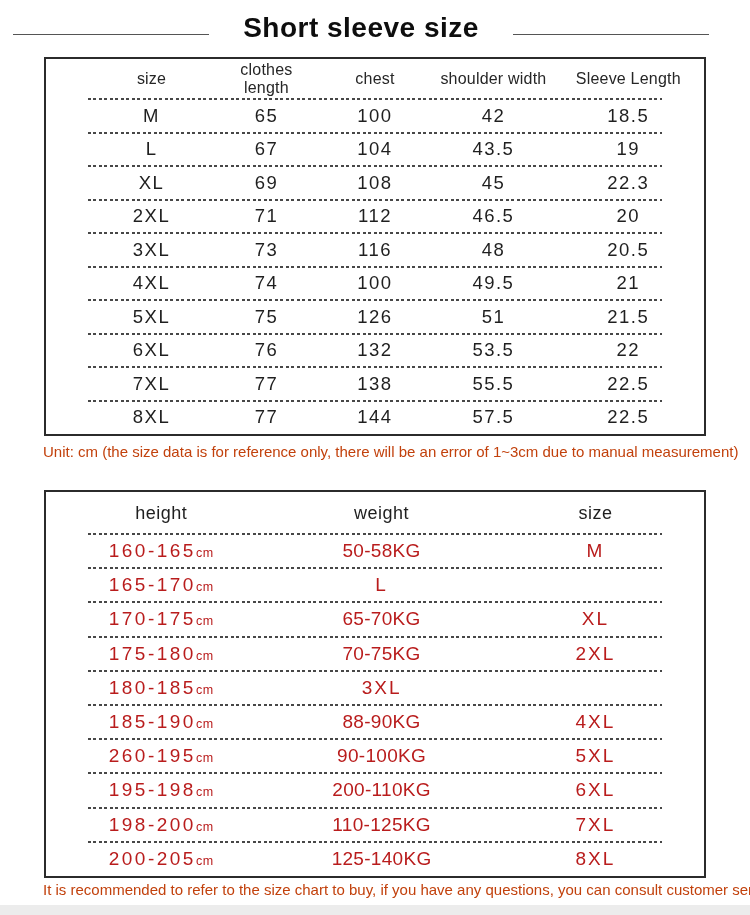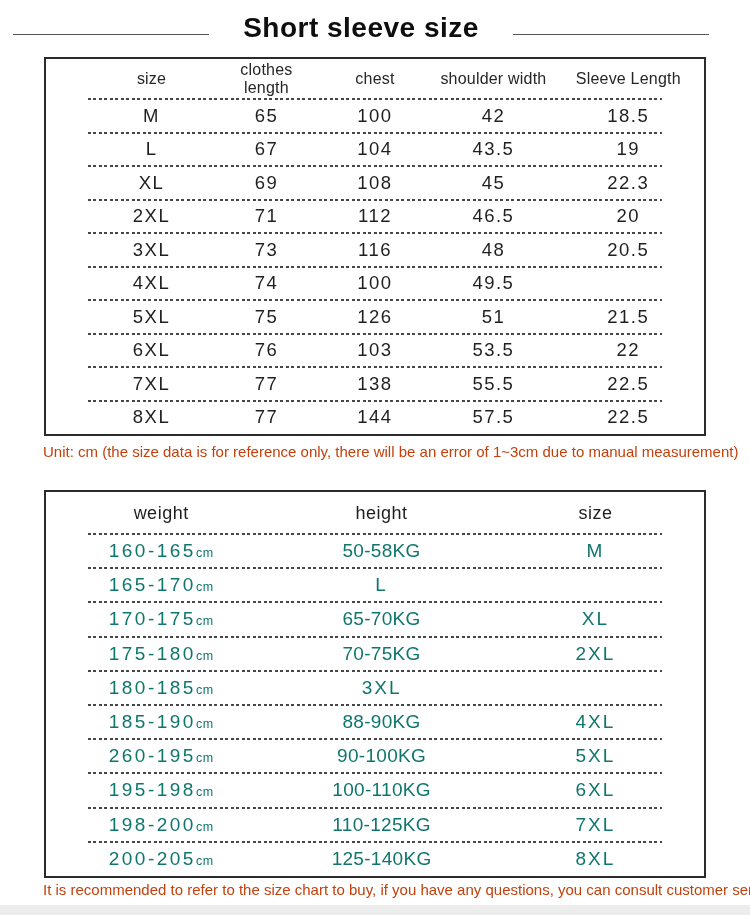--- a/index.html
+++ b/index.html
@@ -57,21 +57,21 @@
     position:absolute; top:-1px; left:42px; right:42px; height:2px;
     background-image:repeating-linear-gradient(to right,
       #474747 0, #474747 3px, transparent 3px, transparent 5.5px);
   }
 
   #size-table .thead .cell { font-size:16px; color:#262626; letter-spacing:0.2px; }
   #size-table .trow .cell:first-child { padding-left:40px; }
   #size-table .data .cell  { font-size:18.5px; letter-spacing:1.5px; color:#1f1f1f; }
 
   #fit-table .thead .cell { font-size:18px; color:#1f1f1f; letter-spacing:0.5px; }
-  #fit-table .data  .cell { font-size:19px; color:#0f766e; }
+  #fit-table .data  .cell { font-size:19px; color:#b91c1c; }
   #fit-table .data .cell-height { letter-spacing:2.5px; }
   #fit-table .data .cell-size   { letter-spacing:2px; }
   #fit-table .data .cell-weight { letter-spacing:0.3px; font-weight:500; }
   .unit-small { font-size:12.5px; letter-spacing:0.5px; }
 
   
   .note {
     position:absolute; left:43px; width:670px;
     font-size:15px; color:#c2410c; line-height:1.3;
     white-space:nowrap;
@@ -144,34 +144,35 @@
           <div class="cell">116</div>
           <div class="cell">48</div>
           <div class="cell">20.5</div>
         </div>
 
         <div class="trow data">
           <div class="cell">4XL</div>
           <div class="cell">74</div>
           <div class="cell">100</div>
           <div class="cell">49.5</div>
+          <div class="cell">21</div>
         </div>
 
         <div class="trow data">
           <div class="cell">5XL</div>
           <div class="cell">75</div>
           <div class="cell">126</div>
           <div class="cell">51</div>
           <div class="cell">21.5</div>
         </div>
 
         <div class="trow data">
           <div class="cell">6XL</div>
           <div class="cell">76</div>
-          <div class="cell">103</div>
+          <div class="cell">132</div>
           <div class="cell">53.5</div>
           <div class="cell">22</div>
         </div>
 
         <div class="trow data">
           <div class="cell">7XL</div>
           <div class="cell">77</div>
           <div class="cell">138</div>
           <div class="cell">55.5</div>
           <div class="cell">22.5</div>
@@ -184,22 +185,22 @@
           <div class="cell">57.5</div>
           <div class="cell">22.5</div>
         </div>
       </div>
   </div>
 
   <div class="note" id="unit-note">Unit: cm (the size data is for reference only, there will be an error of 1~3cm due to manual measurement)</div>
 
   <div class="table-box" id="fit-table">
     <div class="trow thead">
+      <div class="cell">height</div>
       <div class="cell">weight</div>
-      <div class="cell">height</div>
       <div class="cell">size</div>
     </div>
     <div>
 
         <div class="trow data">
           <div class="cell cell-height"><span>160-165</span><span class="unit-small">cm</span></div>
           <div class="cell cell-weight">50-58KG</div>
           <div class="cell cell-size">M</div>
         </div>
 
@@ -232,21 +233,21 @@
         </div>
 
         <div class="trow data">
           <div class="cell cell-height"><span>260-195</span><span class="unit-small">cm</span></div>
           <div class="cell cell-weight">90-100KG</div>
           <div class="cell cell-size">5XL</div>
         </div>
 
         <div class="trow data">
           <div class="cell cell-height"><span>195-198</span><span class="unit-small">cm</span></div>
-          <div class="cell cell-weight">100-110KG</div>
+          <div class="cell cell-weight">200-110KG</div>
           <div class="cell cell-size">6XL</div>
         </div>
 
         <div class="trow data">
           <div class="cell cell-height"><span>198-200</span><span class="unit-small">cm</span></div>
           <div class="cell cell-weight">110-125KG</div>
           <div class="cell cell-size">7XL</div>
         </div>
 
         <div class="trow data">

